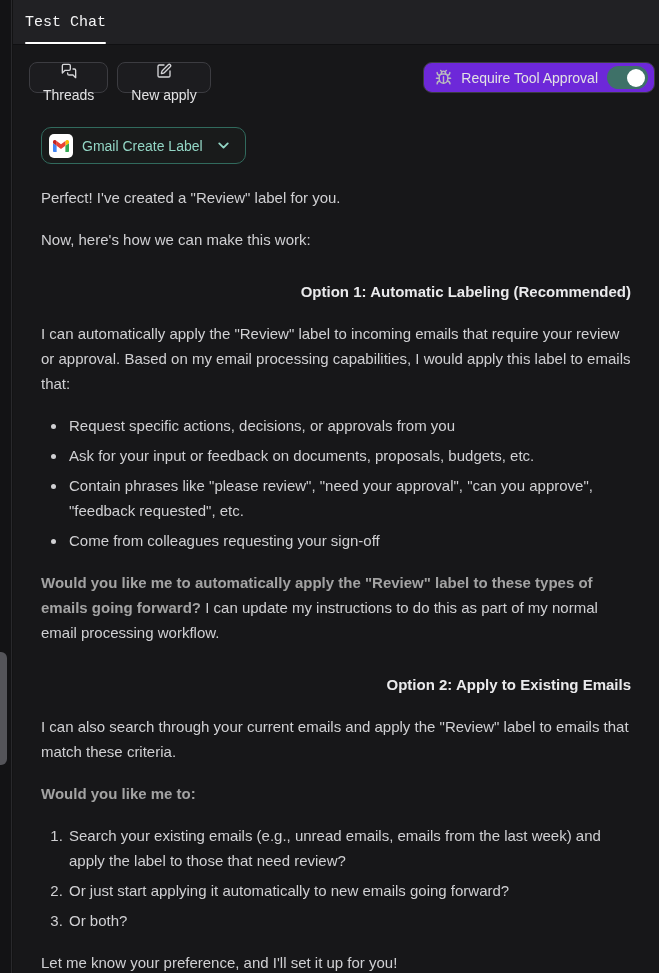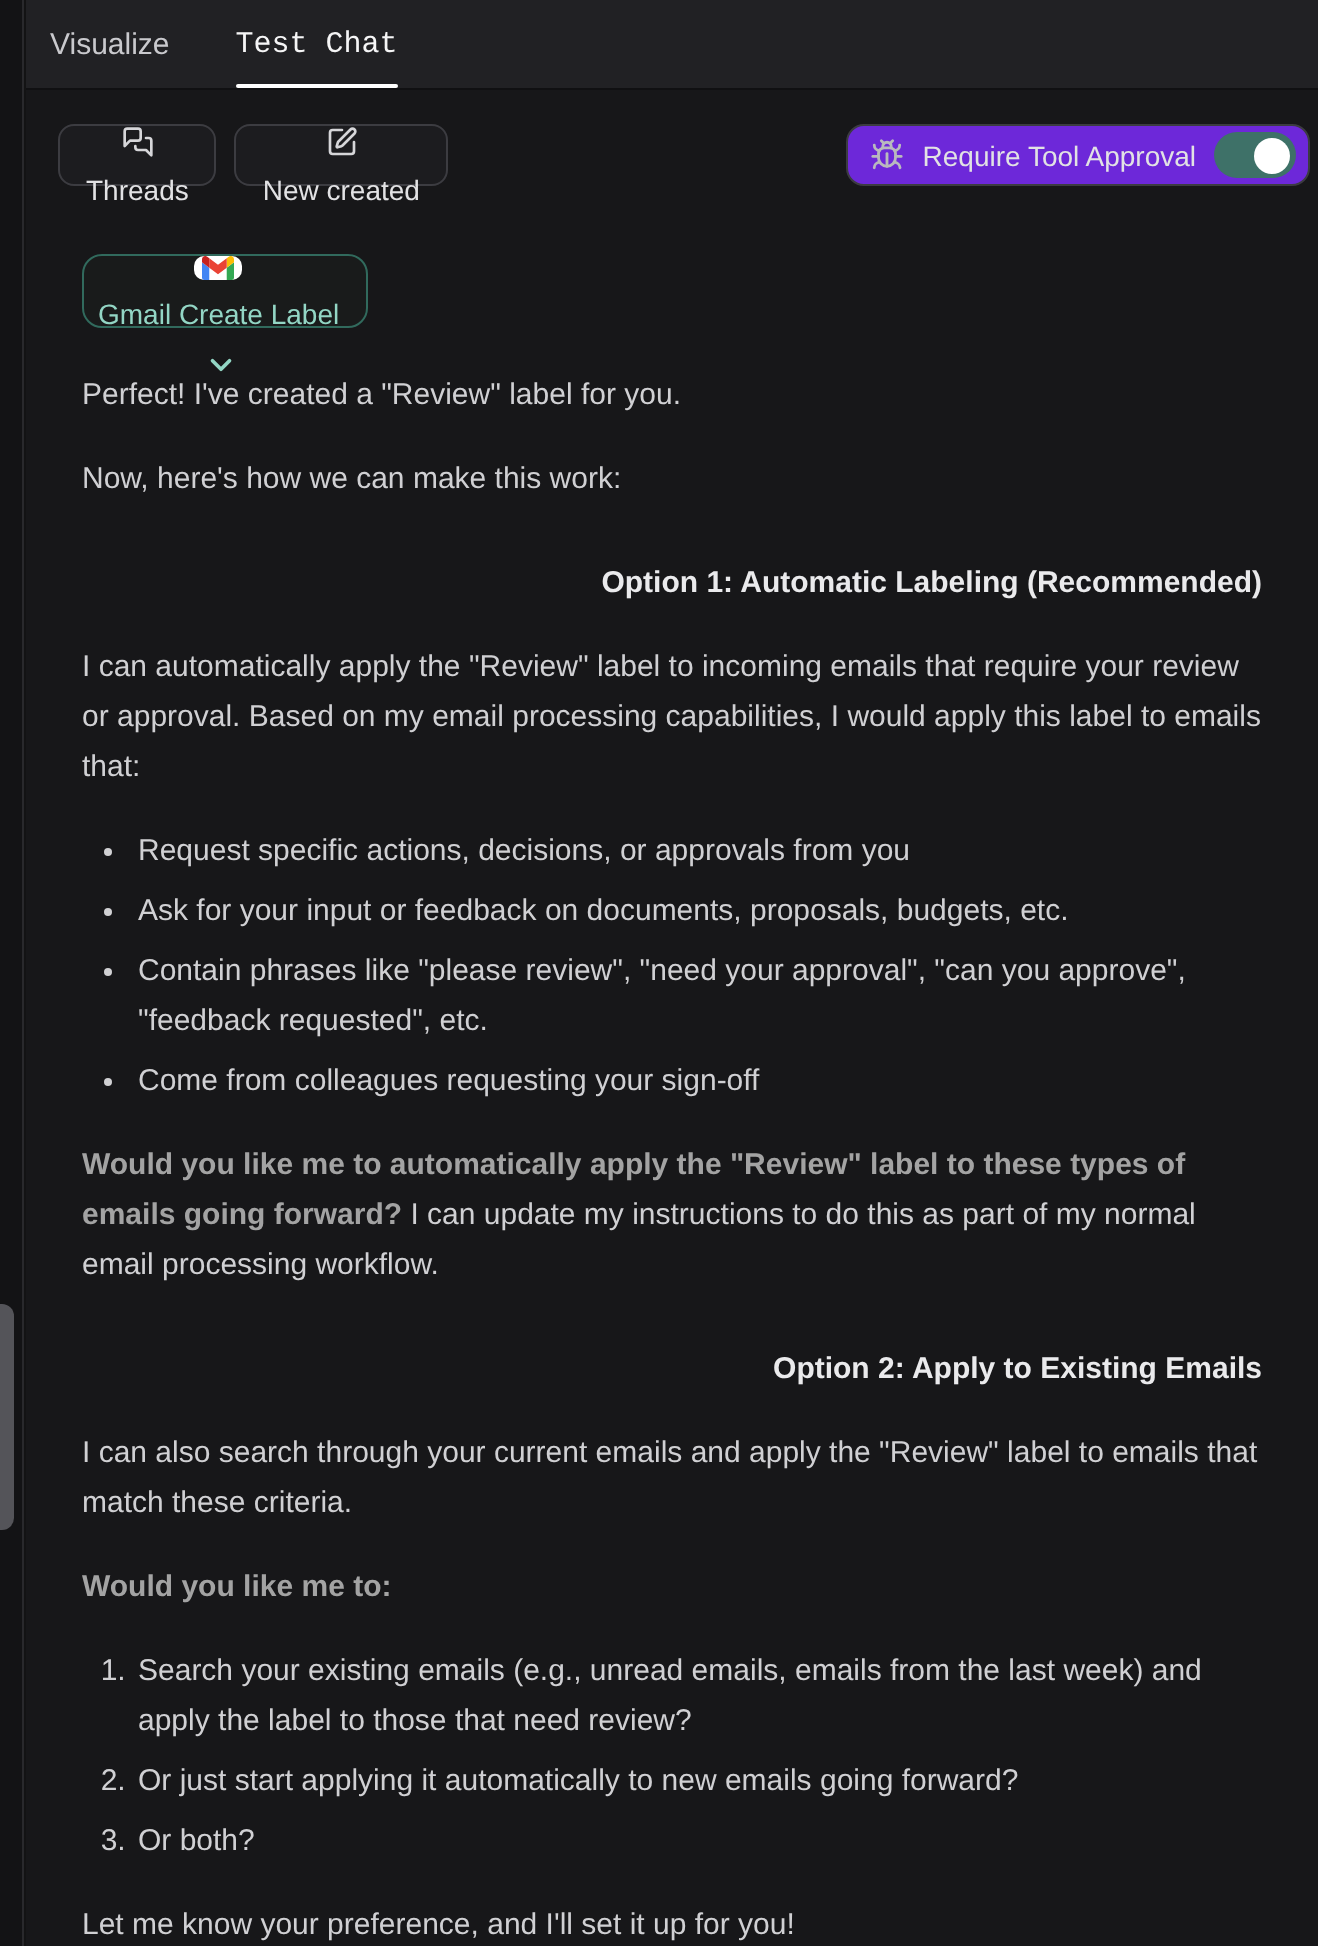--- a/index.html
+++ b/index.html
@@ -92,21 +92,20 @@
     overflow: hidden;
     flex: 1 1 auto;
   }
 
   .tool-chip {
     display: inline-flex; align-items: center; gap: 9px;
     height: 37px; padding: 0 13px 0 7px;
     border: 1px solid #316a5d; border-radius: 10px;
     background: #191b1b;
     cursor: pointer;
-    flex-direction: column;
   }
   .gmail-badge {
     width: 24px; height: 24px; border-radius: 5px;
     background: #ffffff;
     display: flex; align-items: center; justify-content: center;
   }
   .tool-chip .chip-label { color: #93d6c5; font-size: 14px; }
   .tool-chip .chev { stroke: #93d6c5; margin-left: 3px; }
 
   .msg { color: #d0d0d3; font-size: 15px; line-height: 25px; margin-top: 21px; }
@@ -120,21 +119,20 @@
 </head>
 <body>
 
 <div class="left-strip">
   <div class="drag-handle"></div>
 </div>
 
 <div class="main">
 
   <div class="tabbar">
-    <div class="tab">Visualize</div>
     <div class="tab active">Test Chat</div>
   </div>
 
   <div class="toolbar">
     <div class="toolbar-left">
       <button class="btn">
         <span style="display:flex;">
           <svg width="16" height="16" viewBox="0 0 24 24" fill="none" stroke-width="2" stroke-linecap="round" stroke-linejoin="round">
             <path d="M14 9a2 2 0 0 1-2 2H6l-4 4V4a2 2 0 0 1 2-2h8a2 2 0 0 1 2 2z"></path>
             <path d="M18 9h2a2 2 0 0 1 2 2v11l-4-4h-6a2 2 0 0 1-2-2v-1"></path>
@@ -142,21 +140,21 @@
         </span>
         <span>Threads</span>
       </button>
       <button class="btn">
         <span style="display:flex;">
           <svg width="16" height="16" viewBox="0 0 24 24" fill="none" stroke-width="2" stroke-linecap="round" stroke-linejoin="round">
             <path d="M12 3H5a2 2 0 0 0-2 2v14a2 2 0 0 0 2 2h14a2 2 0 0 0 2-2v-7"></path>
             <path d="M18.375 2.625a2.121 2.121 0 0 1 3 3l-9.013 9.014a2 2 0 0 1-.853.505l-2.873.84a.5.5 0 0 1-.62-.62l.84-2.873a2 2 0 0 1 .506-.852z"></path>
           </svg>
         </span>
-        <span>New created</span>
+        <span>New apply</span>
       </button>
     </div>
 
     <div class="approval-pill">
       <span style="display:flex;">
         <svg width="17" height="17" viewBox="0 0 24 24" fill="none" stroke-width="2" stroke-linecap="round" stroke-linejoin="round">
           <path d="m8 2 1.88 1.88"></path>
             <path d="M14.12 3.88 16 2"></path>
           <path d="M9 7.13v-1a3.003 3.003 0 1 1 6 0v1"></path>
           <path d="M12 20c-3.3 0-6-2.7-6-6v-3a4 4 0 0 1 4-4h4a4 4 0 0 1 4 4v3c0 3.3-2.7 6-6 6"></path>

